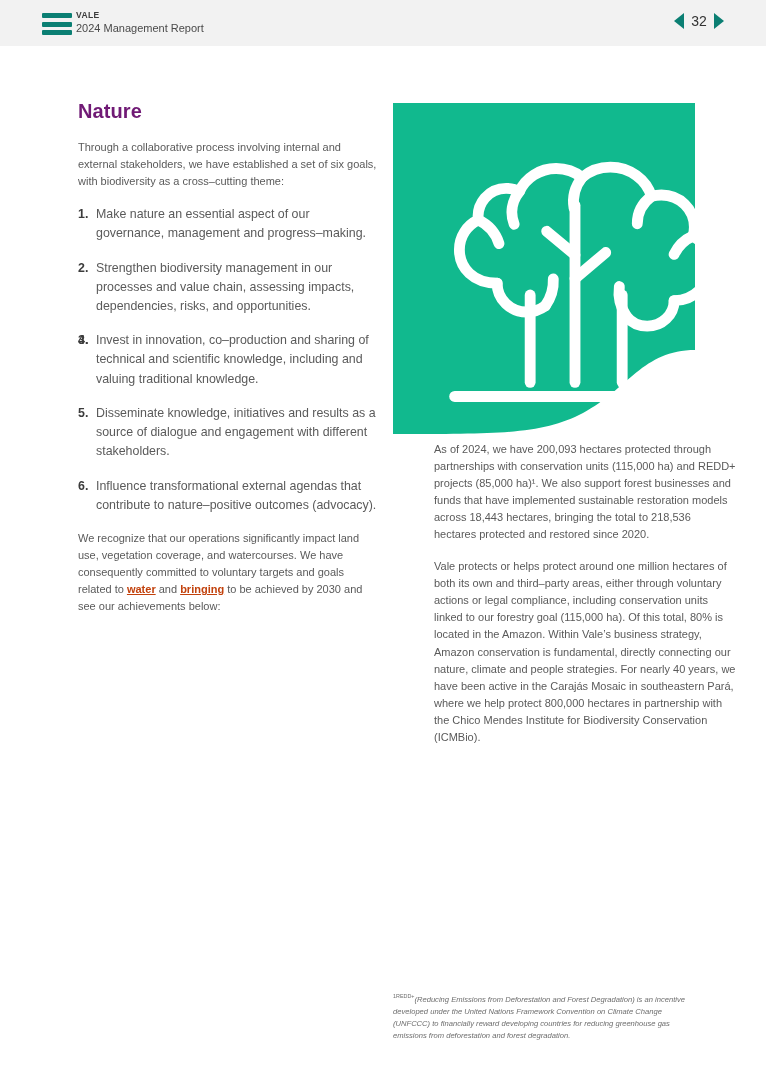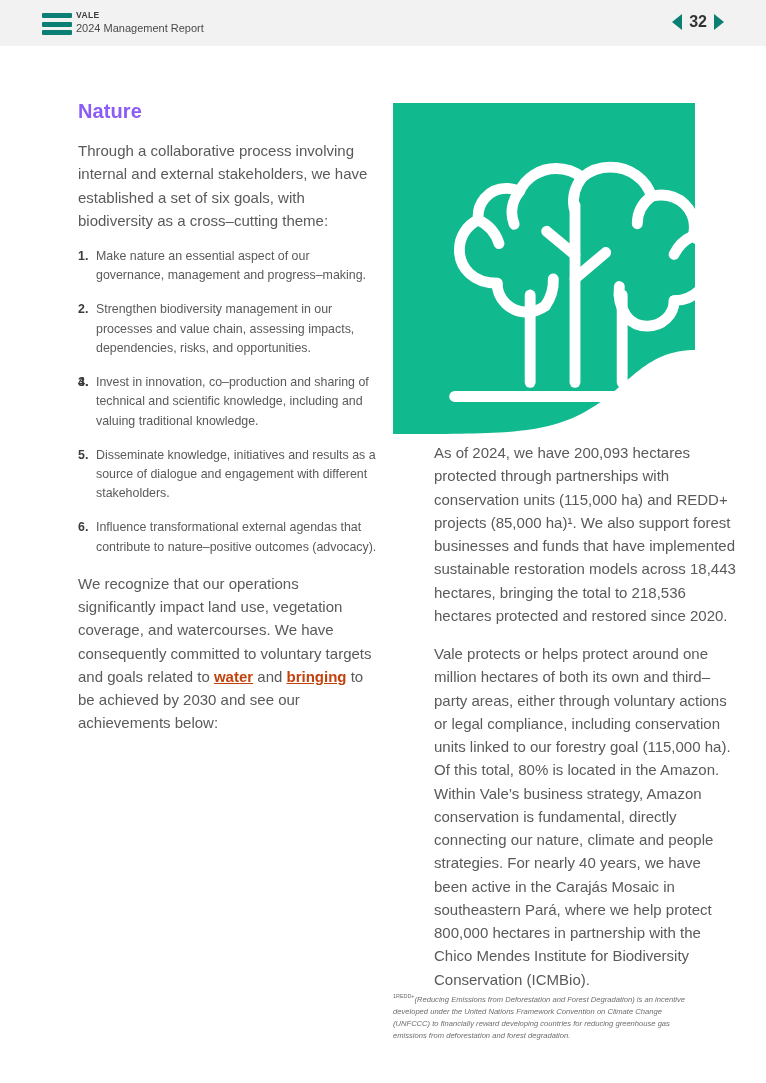--- a/index.html
+++ b/index.html
@@ -83,23 +83,23 @@
     border-top: 8px solid transparent;
     border-bottom: 8px solid transparent;
     border-right: 10px solid #0b7f73;
   }
   .pager-next {
     border-top: 8px solid transparent;
     border-bottom: 8px solid transparent;
     border-left: 10px solid #0b7f73;
   }
   .pager-num {
-    font-size: 16px;
+    font-size: 14px;
     color: #333333;
-    font-weight: bold;
+    font-weight: normal;
     min-width: 16px;
     text-align: center;
   }
 
   
   .content {
     position: absolute;
     top: 46px; left: 0;
     width: 766px;
     height: 1037px;
@@ -115,27 +115,27 @@
   .col-right {
     position: absolute;
     left: 393px;
     top: 54px;
     width: 302px;
   }
 
   h1.title {
     font-size: 20px;
     font-weight: bold;
-    color: #8b5cf6;
+    color: #701a75;
     margin-bottom: 16px;
     letter-spacing: 0.1px;
   }
 
   p.body {
-    font-size: 15px;
+    font-size: 11px;
     line-height: 1.55;
     color: #5a5a5a;
     margin-bottom: 15px;
   }
 
   ol.goals {
     list-style: none;
     margin: 0 0 4px 0;
     padding: 0;
   }

